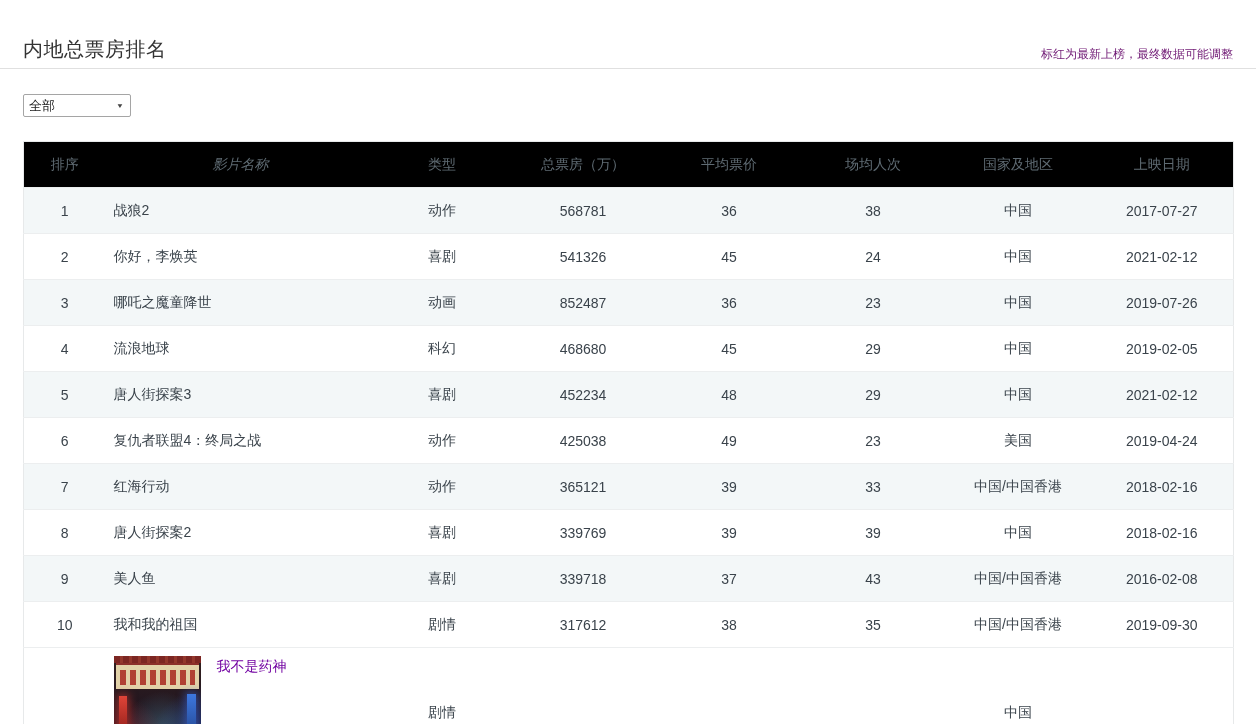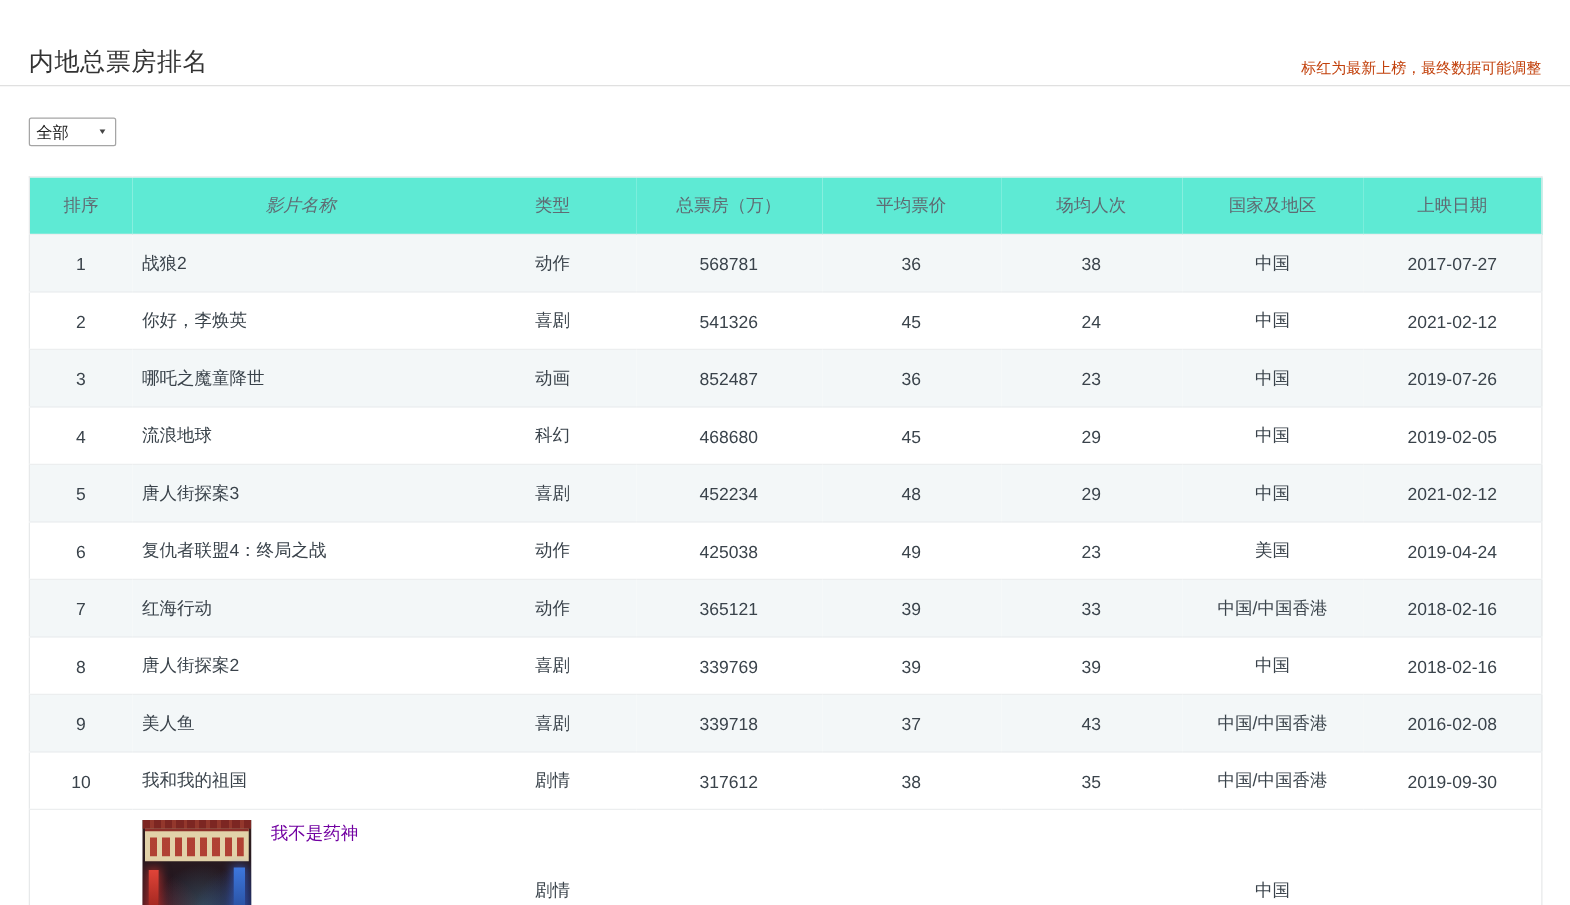--- a/index.html
+++ b/index.html
@@ -21,26 +21,26 @@
     left: 23px; top: 9px;
     font-size: 20px;
     font-weight: 400;
     color: #333333;
     letter-spacing: 0.5px;
   }
   .page-note {
     position: absolute;
     right: 23px; top: 19px;
     font-size: 12px;
-    color: #c2410c;
+    color: #701a75;
   }
   
   .select {
     margin: 25px 0 0 23px;
-    width: 70px; height: 23px;
+    width: 108px; height: 23px;
     border: 1px solid #a5a5a5;
     border-radius: 2px;
     background: #ffffff;
     display: flex;
     align-items: center;
     justify-content: space-between;
     padding: 0 6px 0 5px;
     font-size: 13px;
     color: #222222;
     cursor: pointer;
@@ -58,21 +58,21 @@
     border: 1px solid #e7e9ea;
     font-size: 14px;
     table-layout: fixed;
   }
   thead th {
     height: 46px;
     font-weight: 400;
     color: #5f6b73;
     text-align: center;
     border-bottom: 1px solid #eceeef;
-    background: #5eead4;
+    background: #000000;
   }
   thead th.c-name { text-align: center; font-style: italic; }
   tbody td {
     height: 46px;
     color: #3a434b;
     text-align: center;
     vertical-align: middle;
     border-bottom: 1px solid #eceeef;
   }
   tbody tr.alt { background: #f3f7f8; }

